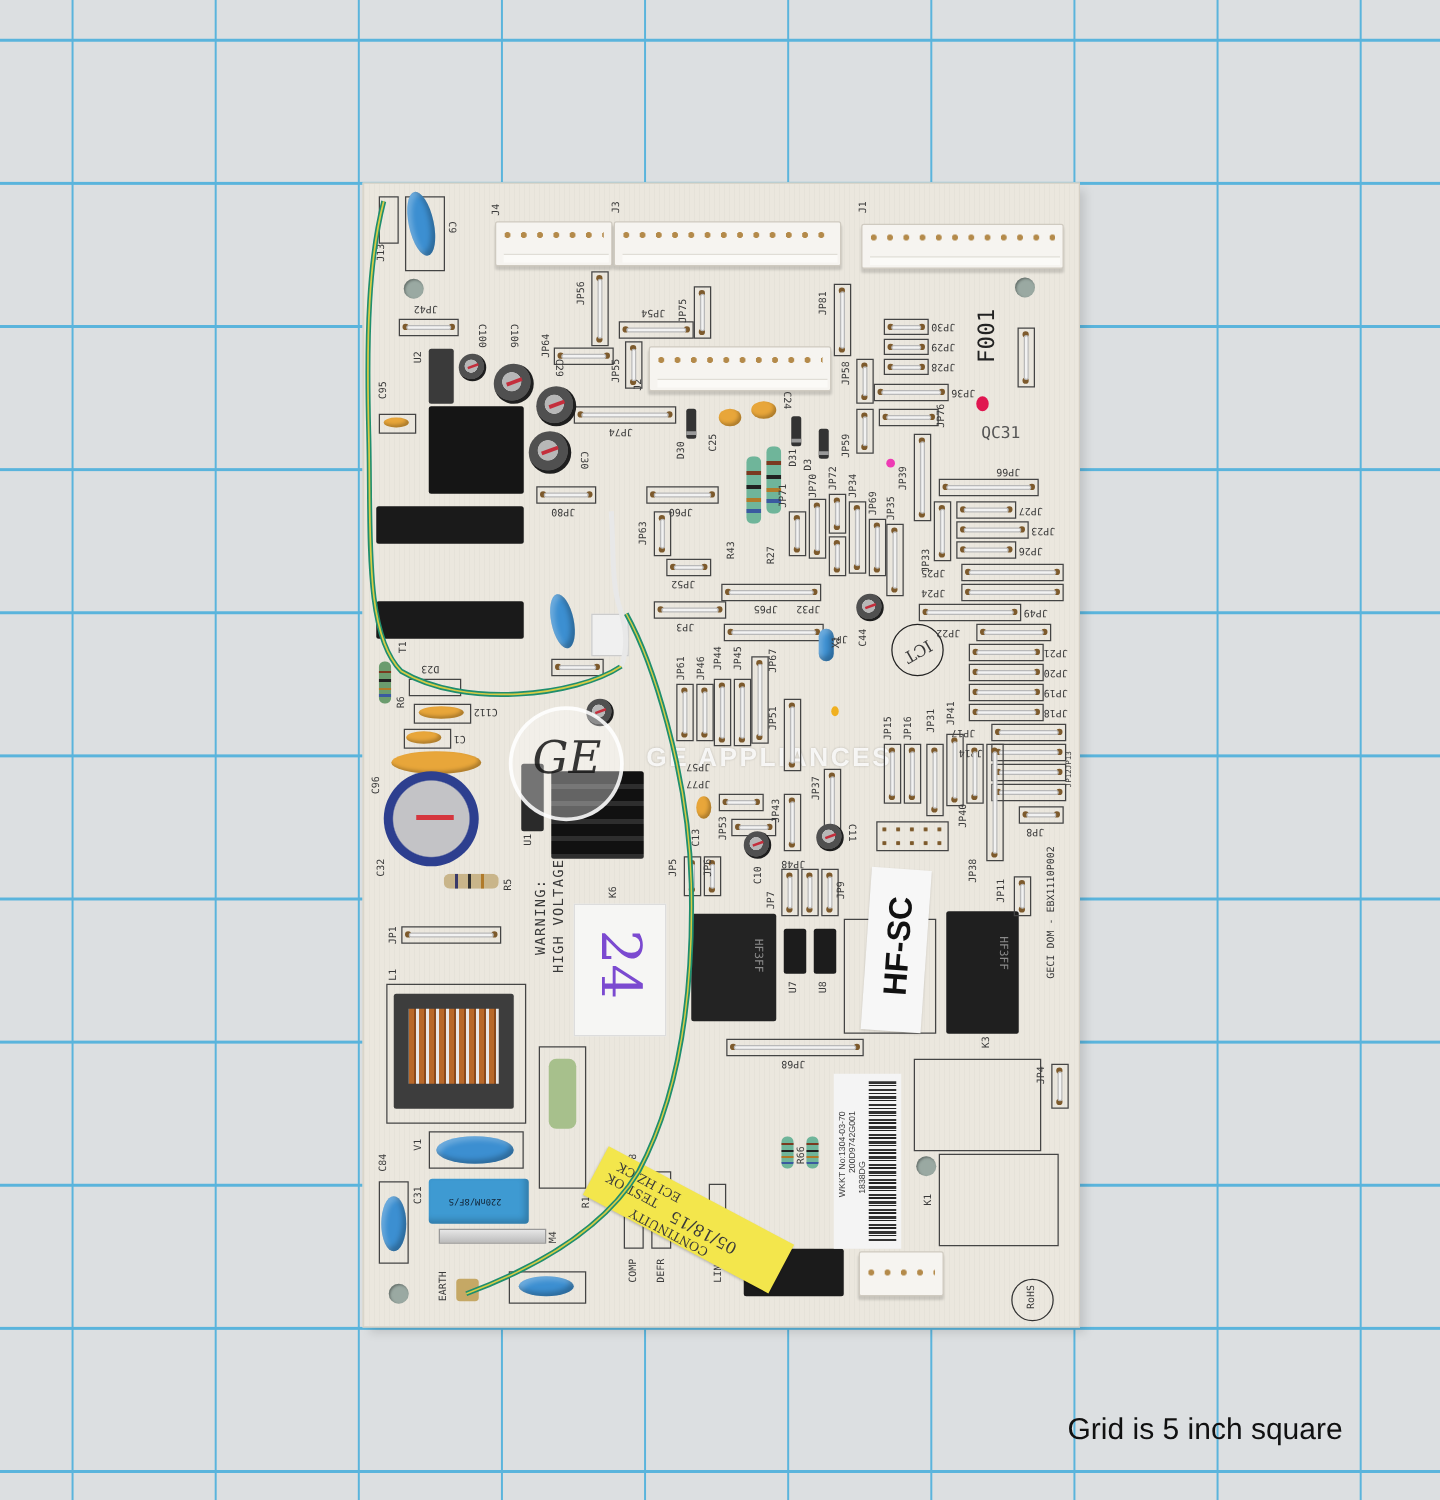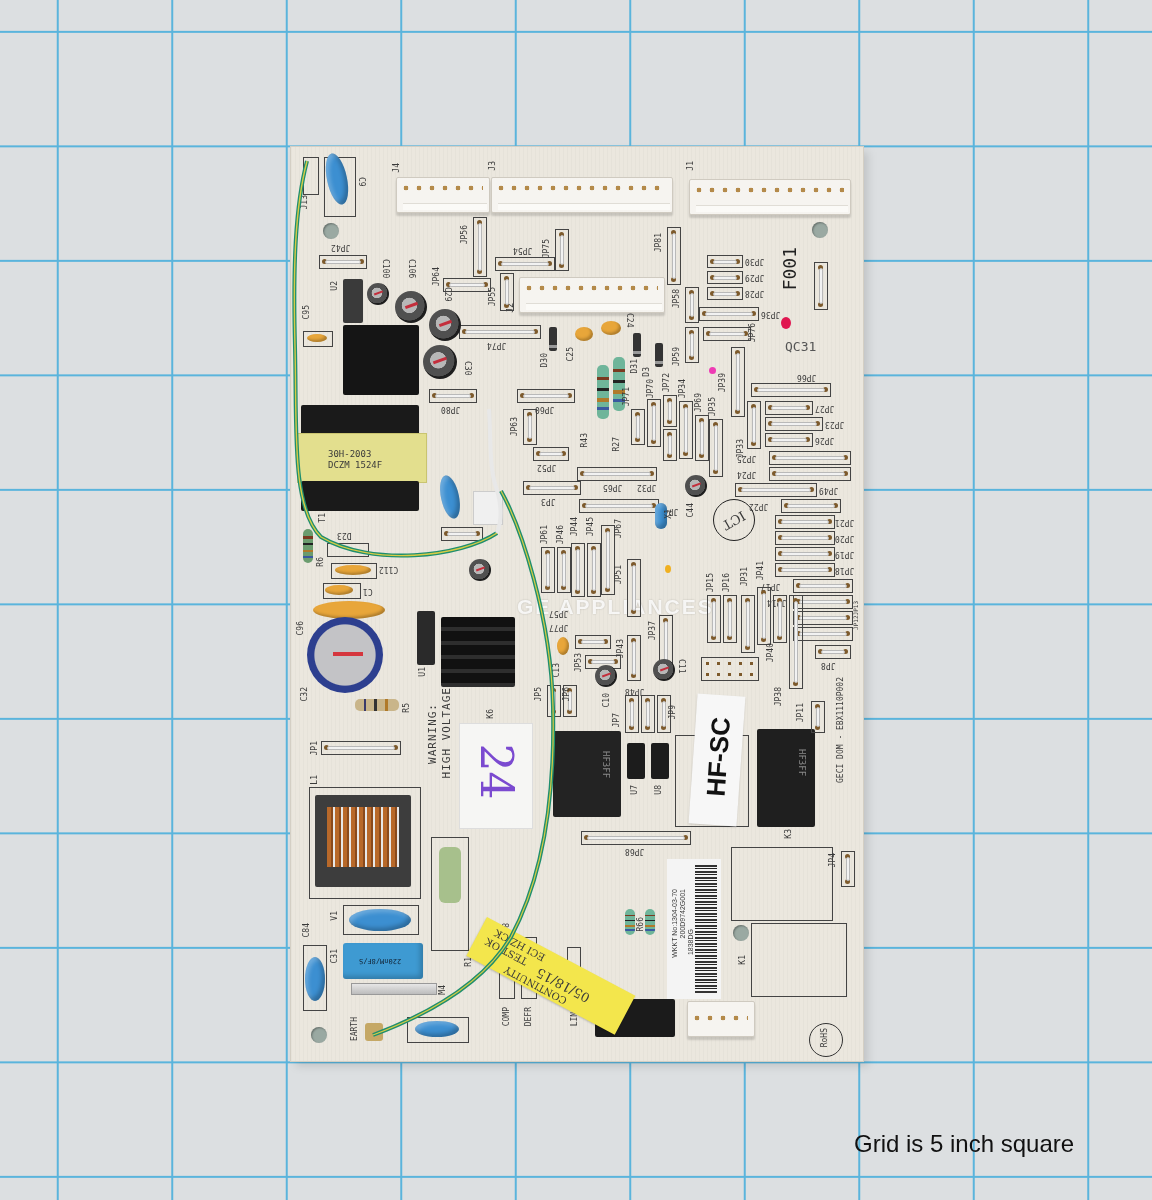--- a/index.html
+++ b/index.html
@@ -180,24 +180,20 @@
   <span class="silk vr" style="left:116px;top:112px;">C106</span>
   <div class="ecap" style="left:138px;top:162px;width:32px;height:32px;"></div>
   <span class="silk vr" style="left:152px;top:140px;">C29</span>
   <div class="ecap" style="left:132px;top:198px;width:34px;height:34px;"></div>
   <span class="silk vr" style="left:172px;top:214px;">C30</span>
   <div class="box" style="left:12px;top:184px;width:28px;height:14px;"></div>
   <div class="tant" style="left:16px;top:187px;width:20px;height:8px;"></div>
   <span class="silk v" style="left:12px;top:158px;">C95</span>
 
   <div class="ic" style="left:10px;top:258px;width:118px;height:30px;background:#1a1a1a;"></div>
-  <div class="abs" style="left:6px;top:286px;width:128px;height:48px;background:#e3df8e;border:1px solid #c9c470;">
-    <span class="silk" style="left:30px;top:16px;font-size:9px;">30H-2003</span>
-    <span class="silk" style="left:30px;top:27px;font-size:9px;">DCZM 1524F</span>
-  </div>
   <div class="ic" style="left:10px;top:334px;width:118px;height:30px;background:#1a1a1a;"></div>
   <span class="silk v" style="left:28px;top:366px;">T1</span>
 
   <div class="jp h" style="left:138px;top:242px;width:46px;height:12px;">
       <i class="d1"></i>
       <i class="d2"></i>
     </div>
   <span class="silk flip" style="left:150px;top:258px;">JP80</span>
   <div class="cap-blue" style="left:150px;top:328px;width:18px;height:44px;transform:rotate(-12deg);"></div>
   <div class="abs" style="left:182px;top:344px;width:28px;height:32px;background:#f0f0f0;border:1px solid #ccc;"></div>
@@ -256,20 +252,23 @@
   <div class="cap-blue" style="left:124px;top:874px;width:44px;height:16px;"></div>
 
   <div class="box" style="left:140px;top:690px;width:36px;height:112px;"></div>
   <div class="abs" style="left:148px;top:700px;width:22px;height:56px;border-radius:6px;background:#a7c08c;"></div>
   <span class="silk v" style="left:174px;top:810px;">R1</span>
 
   <div class="ic" style="left:126px;top:464px;width:18px;height:54px;background:#2a2a2a;"></div>
   <span class="silk v" style="left:128px;top:520px;">U1</span>
   <div class="ic" style="left:150px;top:470px;width:74px;height:70px;background:repeating-linear-gradient(to bottom,#111 0 10px,#2e2e2e 10px 14px);"></div>
   <div class="ecap" style="left:178px;top:412px;width:22px;height:22px;"></div>
+  <div class="abs" style="left:116px;top:418px;width:86px;height:86px;border-radius:50%;border:3px solid rgba(255,255,255,0.85);background:rgba(255,255,255,0.35);">
+    <span class="abs" style="left:16px;top:18px;font-family:'DejaVu Serif',serif;font-style:italic;font-size:36px;color:rgba(20,20,20,0.85);">GE</span>
+  </div>
   <span class="abs" style="left:226px;top:448px;font-family:'Liberation Sans',sans-serif;font-weight:bold;font-size:21px;letter-spacing:2px;color:rgba(255,255,255,0.85);text-shadow:0 0 2px rgba(0,0,0,0.2);">GE APPLIANCES</span>
 
   <span class="silk v" style="left:136px;top:556px;font-size:11px;letter-spacing:1px;">WARNING:</span>
   <span class="silk v" style="left:150px;top:540px;font-size:11px;letter-spacing:1px;">HIGH VOLTAGE</span>
 
   <div class="abs" style="left:168px;top:576px;width:72px;height:104px;background:#f6f6f4;border:1px solid #ddd;">
     <span class="abs" style="left:8px;top:22px;font-family:'DejaVu Serif',serif;font-size:44px;color:#7b4ad0;transform:rotate(90deg);">24</span>
   </div>
   <span class="silk v" style="left:196px;top:562px;">K6</span>
   <div class="ic" style="left:262px;top:584px;width:68px;height:86px;background:#232323;">

